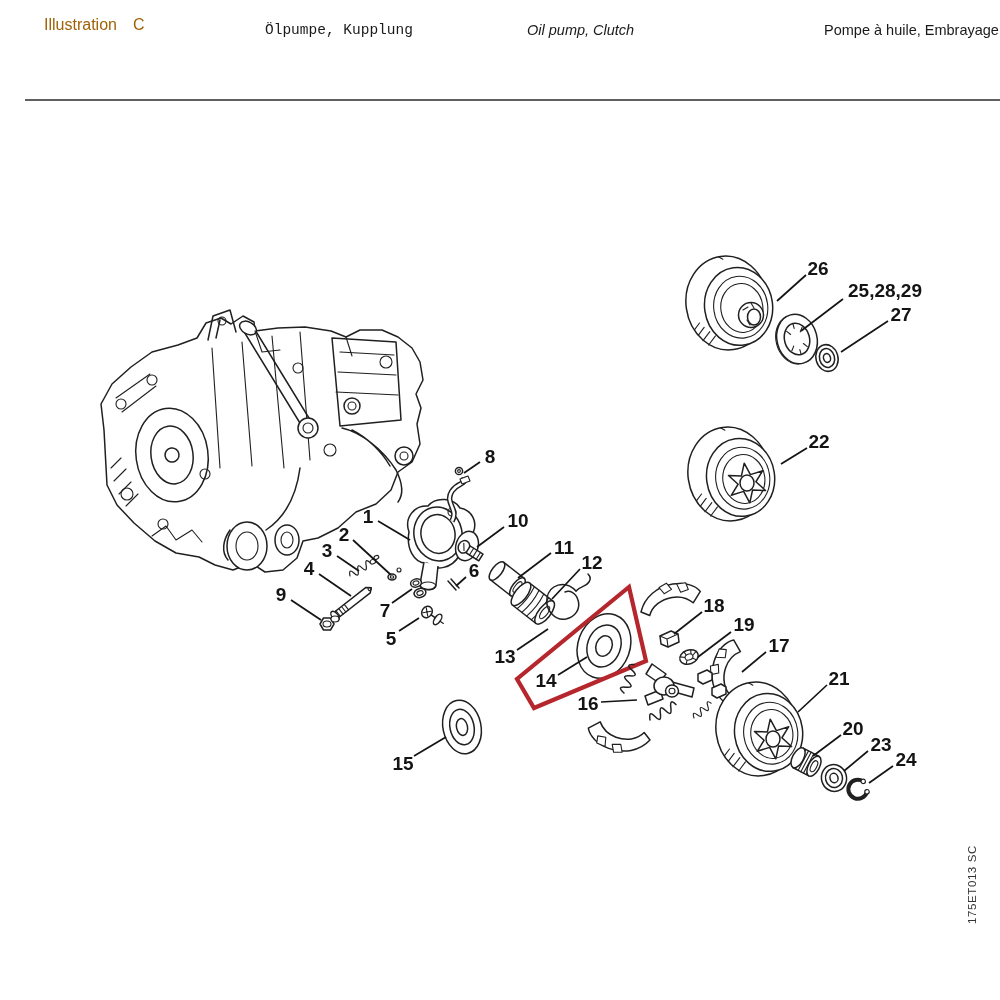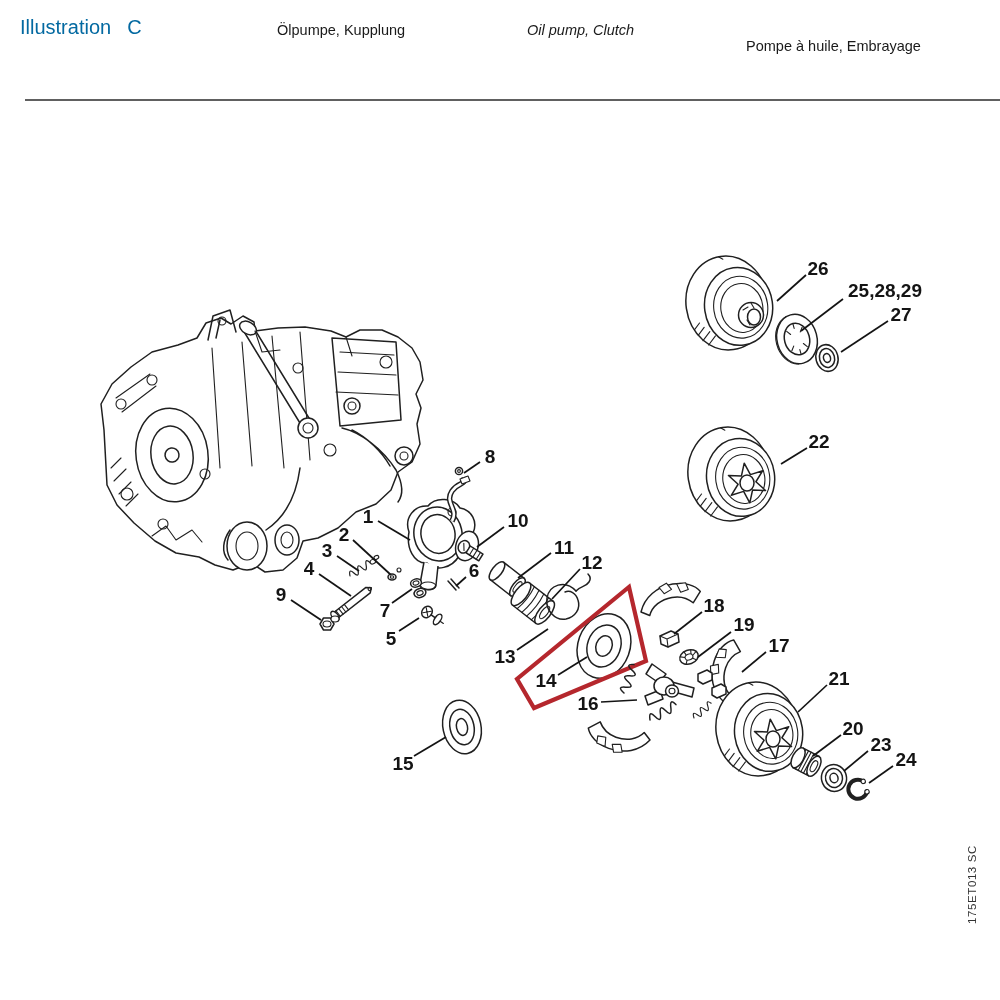--- a/index.html
+++ b/index.html
@@ -1,23 +1,23 @@
 <!DOCTYPE html>
 <html><head>
 <meta charset="utf-8">
 <style>
   html,body{margin:0;padding:0;background:#fff;}
   .page{position:relative;width:1000px;height:1000px;background:#ffffff;
         font-family:"Liberation Sans",sans-serif;overflow:hidden;}
-  .hdr-title{position:absolute;left:20px;top:16px;font-size:20px;color:#0369a1;}
+  .hdr-title{position:absolute;left:44px;top:16px;font-size:16px;color:#a16207;}
   .hdr-variant{margin-left:16px;}
   .caption{position:absolute;top:22px;font-size:14.5px;color:#1a1a1a;white-space:nowrap;}
-  .cap-de{left:277px;}
+  .cap-de{left:265px;font-family:Liberation Mono, monospace;}
   .cap-en{left:527px;font-style:italic;}
-  .cap-fr{left:746px;margin-top:16px;}
+  .cap-fr{left:824px;}
   .rule{position:absolute;left:25px;right:0;top:99px;height:2.4px;background:#606060;}
   .doc-code{position:absolute;left:966px;top:924px;transform:rotate(-90deg);
             transform-origin:0 0;font-size:11.5px;color:#333;letter-spacing:.6px;white-space:nowrap;}
   svg.diagram{position:absolute;left:0;top:0;}
   .callout{font-family:"Liberation Sans",sans-serif;font-size:19px;font-weight:bold;fill:#141414;}
   .leader{stroke:#141414;stroke-width:1.7;}
   .ln{stroke:#202020;fill:none;stroke-width:1.5;stroke-linecap:round;stroke-linejoin:round;}
   .fw{fill:#ffffff;stroke:#202020;stroke-width:1.5;stroke-linejoin:round;}
   .thin{stroke-width:1.1;}
 </style>

